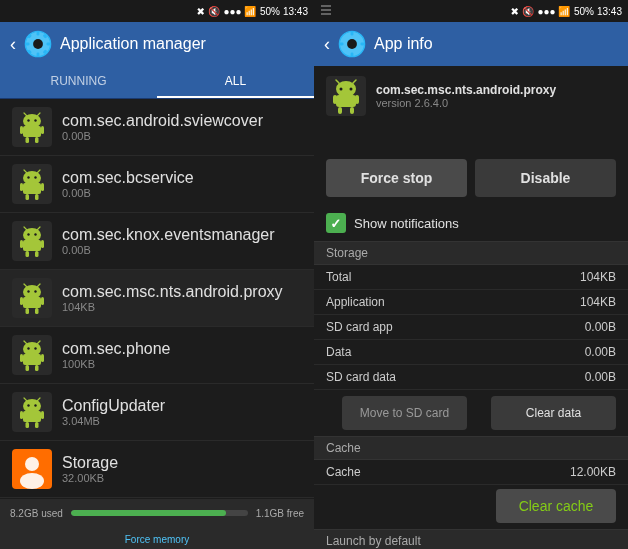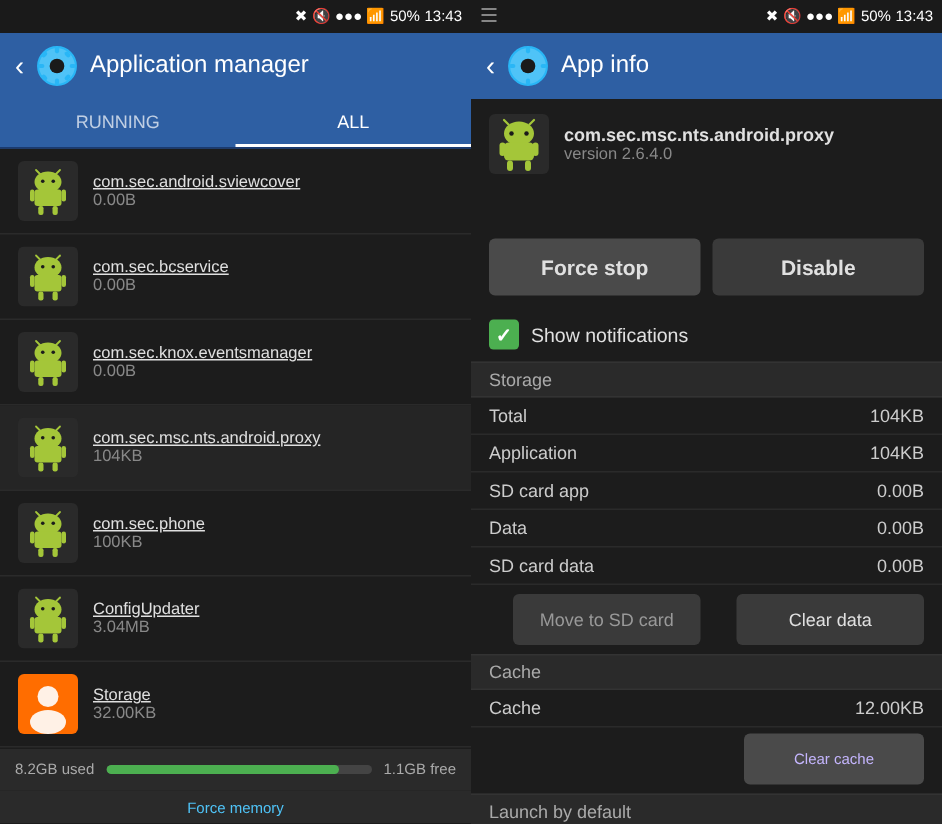--- a/index.html
+++ b/index.html
@@ -93,25 +93,24 @@
 
     .app-icon-wrapper {
       width: 40px;
       height: 40px;
       margin-right: 10px;
       flex-shrink: 0;
     }
     .app-info { flex: 1; min-width: 0; }
     .app-name {
       color: #e0e0e0;
-      font-size: 11px;
+      font-size: 16px;
       white-space: nowrap;
       overflow: hidden;
       text-overflow: ellipsis;
-      text-decoration: underline;
     }
     .app-size {
       color: #888;
       font-size: 11px;
     }
 
     .device-memory-bar {
       background: #2a2a2a;
       height: 28px;
       display: flex;
@@ -275,22 +274,22 @@
       padding: 4px 12px 6px;
       display: flex;
       justify-content: flex-end;
     }
     .clear-cache-btn {
       height: 34px;
       padding: 0 20px;
       background: #4a4a4a;
       border: none;
       border-radius: 4px;
-      color: #c4b5fd;
-      font-size: 10px;
+      color: #84cc16;
+      font-size: 14px;
       cursor: pointer;
       min-width: 120px;
       text-align: center;
     }
 
     .launch-by-default-section {
       background: #2a2a2a;
       padding: 4px 12px;
       color: #aaa;
       font-size: 12px;

